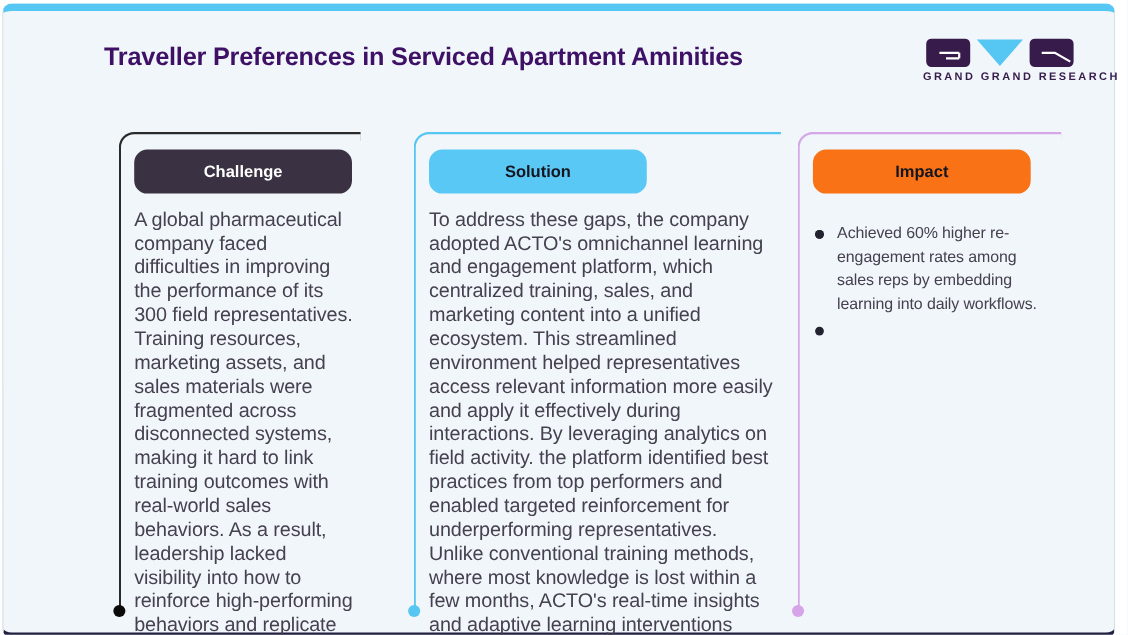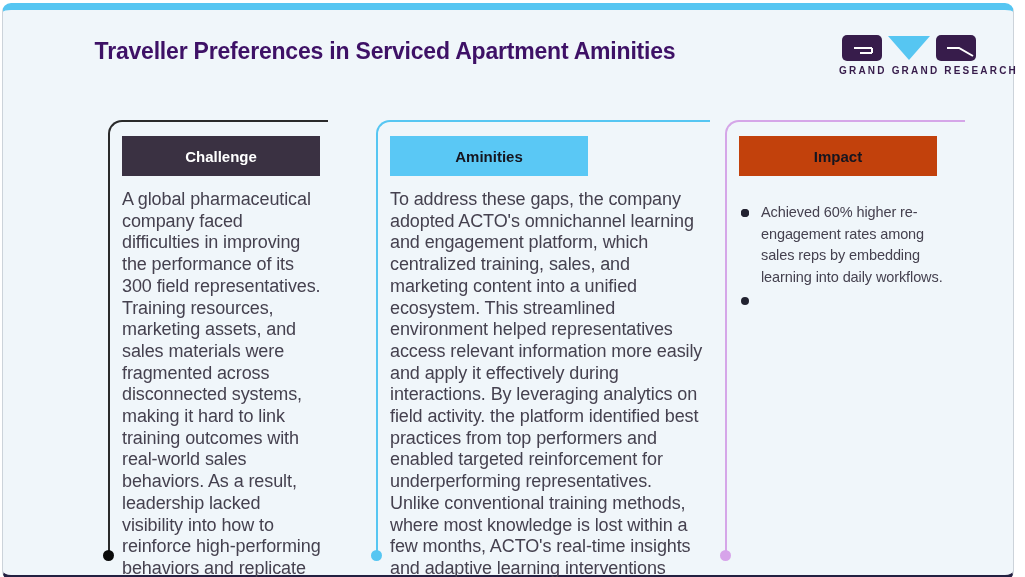--- a/index.html
+++ b/index.html
@@ -33,21 +33,21 @@
   .case-card{
     position:absolute;top:110px;height:435px;
     border-top:2px solid;border-left:2px solid;
     border-top-left-radius:14px;
     box-sizing:border-box;
   }
   .card-challenge{left:105px;width:220px;}
   .card-solution{left:373px;width:334px;}
   .card-impact{left:722px;width:240px;}
   .pill{
-    margin:14px 0 0 12px;width:198px;height:40px;border-radius:0;
+    margin:14px 0 0 12px;width:198px;height:40px;border-radius:12px;
     display:flex;align-items:center;justify-content:center;
     font-size:15px;font-weight:700;
   }
   .card-body{
     margin:13px 6px 0 12px;
     font-size:18px;line-height:21.7px;letter-spacing:-0.1px;
     color:#45414f;
   }
   .impact-list{
     list-style:none;margin:26px 4px 0 12px;padding:0;
@@ -85,27 +85,27 @@
     <div class="logo-text">GRAND GRAND RESEARCH</div>
   </div>
 
   <div class="case-card card-challenge" style="border-top-color: rgb(42, 42, 42); border-left-color: rgb(42, 42, 42);">
     <div class="pill" style="background: rgb(58, 49, 66); color: rgb(255, 255, 255);">Challenge</div>
     <div class="card-body">A global pharmaceutical company faced difficulties in improving the performance of its 300 field representatives. Training resources, marketing assets, and sales materials were fragmented across disconnected systems, making it hard to link training outcomes with real-world sales behaviors. As a result, leadership lacked visibility into how to reinforce high-performing behaviors and replicate them across the broader salesforce.</div>
     <div class="end-dot" style="background: rgb(11, 11, 11);"></div>
   </div>
 
   <div class="case-card card-solution" style="border-top-color: rgb(86, 198, 242); border-left-color: rgb(86, 198, 242);">
-    <div class="pill" style="background: rgb(90, 200, 245); color: rgb(21, 21, 31);">Aminities</div>
+    <div class="pill" style="background: rgb(90, 200, 245); color: rgb(21, 21, 31);">Solution</div>
     <div class="card-body">To address these gaps, the company adopted ACTO's omnichannel learning and engagement platform, which centralized training, sales, and marketing content into a unified ecosystem. This streamlined environment helped representatives access relevant information more easily and apply it effectively during interactions. By leveraging analytics on field activity. the platform identified best practices from top performers and enabled targeted reinforcement for underperforming representatives. Unlike conventional training methods, where most knowledge is lost within a few months, ACTO's real-time insights and adaptive learning interventions helped sustain knowledge retention and ncourage continuous improvement.</div>
     <div class="end-dot" style="background: rgb(86, 198, 242);"></div>
   </div>
 
   <div class="case-card card-impact" style="border-top-color: rgb(213, 166, 232); border-left-color: rgb(213, 166, 232);">
-    <div class="pill" style="background: #c2410c; color: rgb(21, 21, 31);">Impact</div>
+    <div class="pill" style="background: #f97316; color: rgb(21, 21, 31);">Impact</div>
     <ul class="impact-list">
       <li>
         <span class="bullet-dot"></span>
       </li>
       <li>
         <span class="bullet-dot"></span>
         <span>Achieved 60% higher re-engagement rates among sales reps by embedding learning into daily workflows.</span>
       </li>
       <li>
         <span class="bullet-dot"></span>

